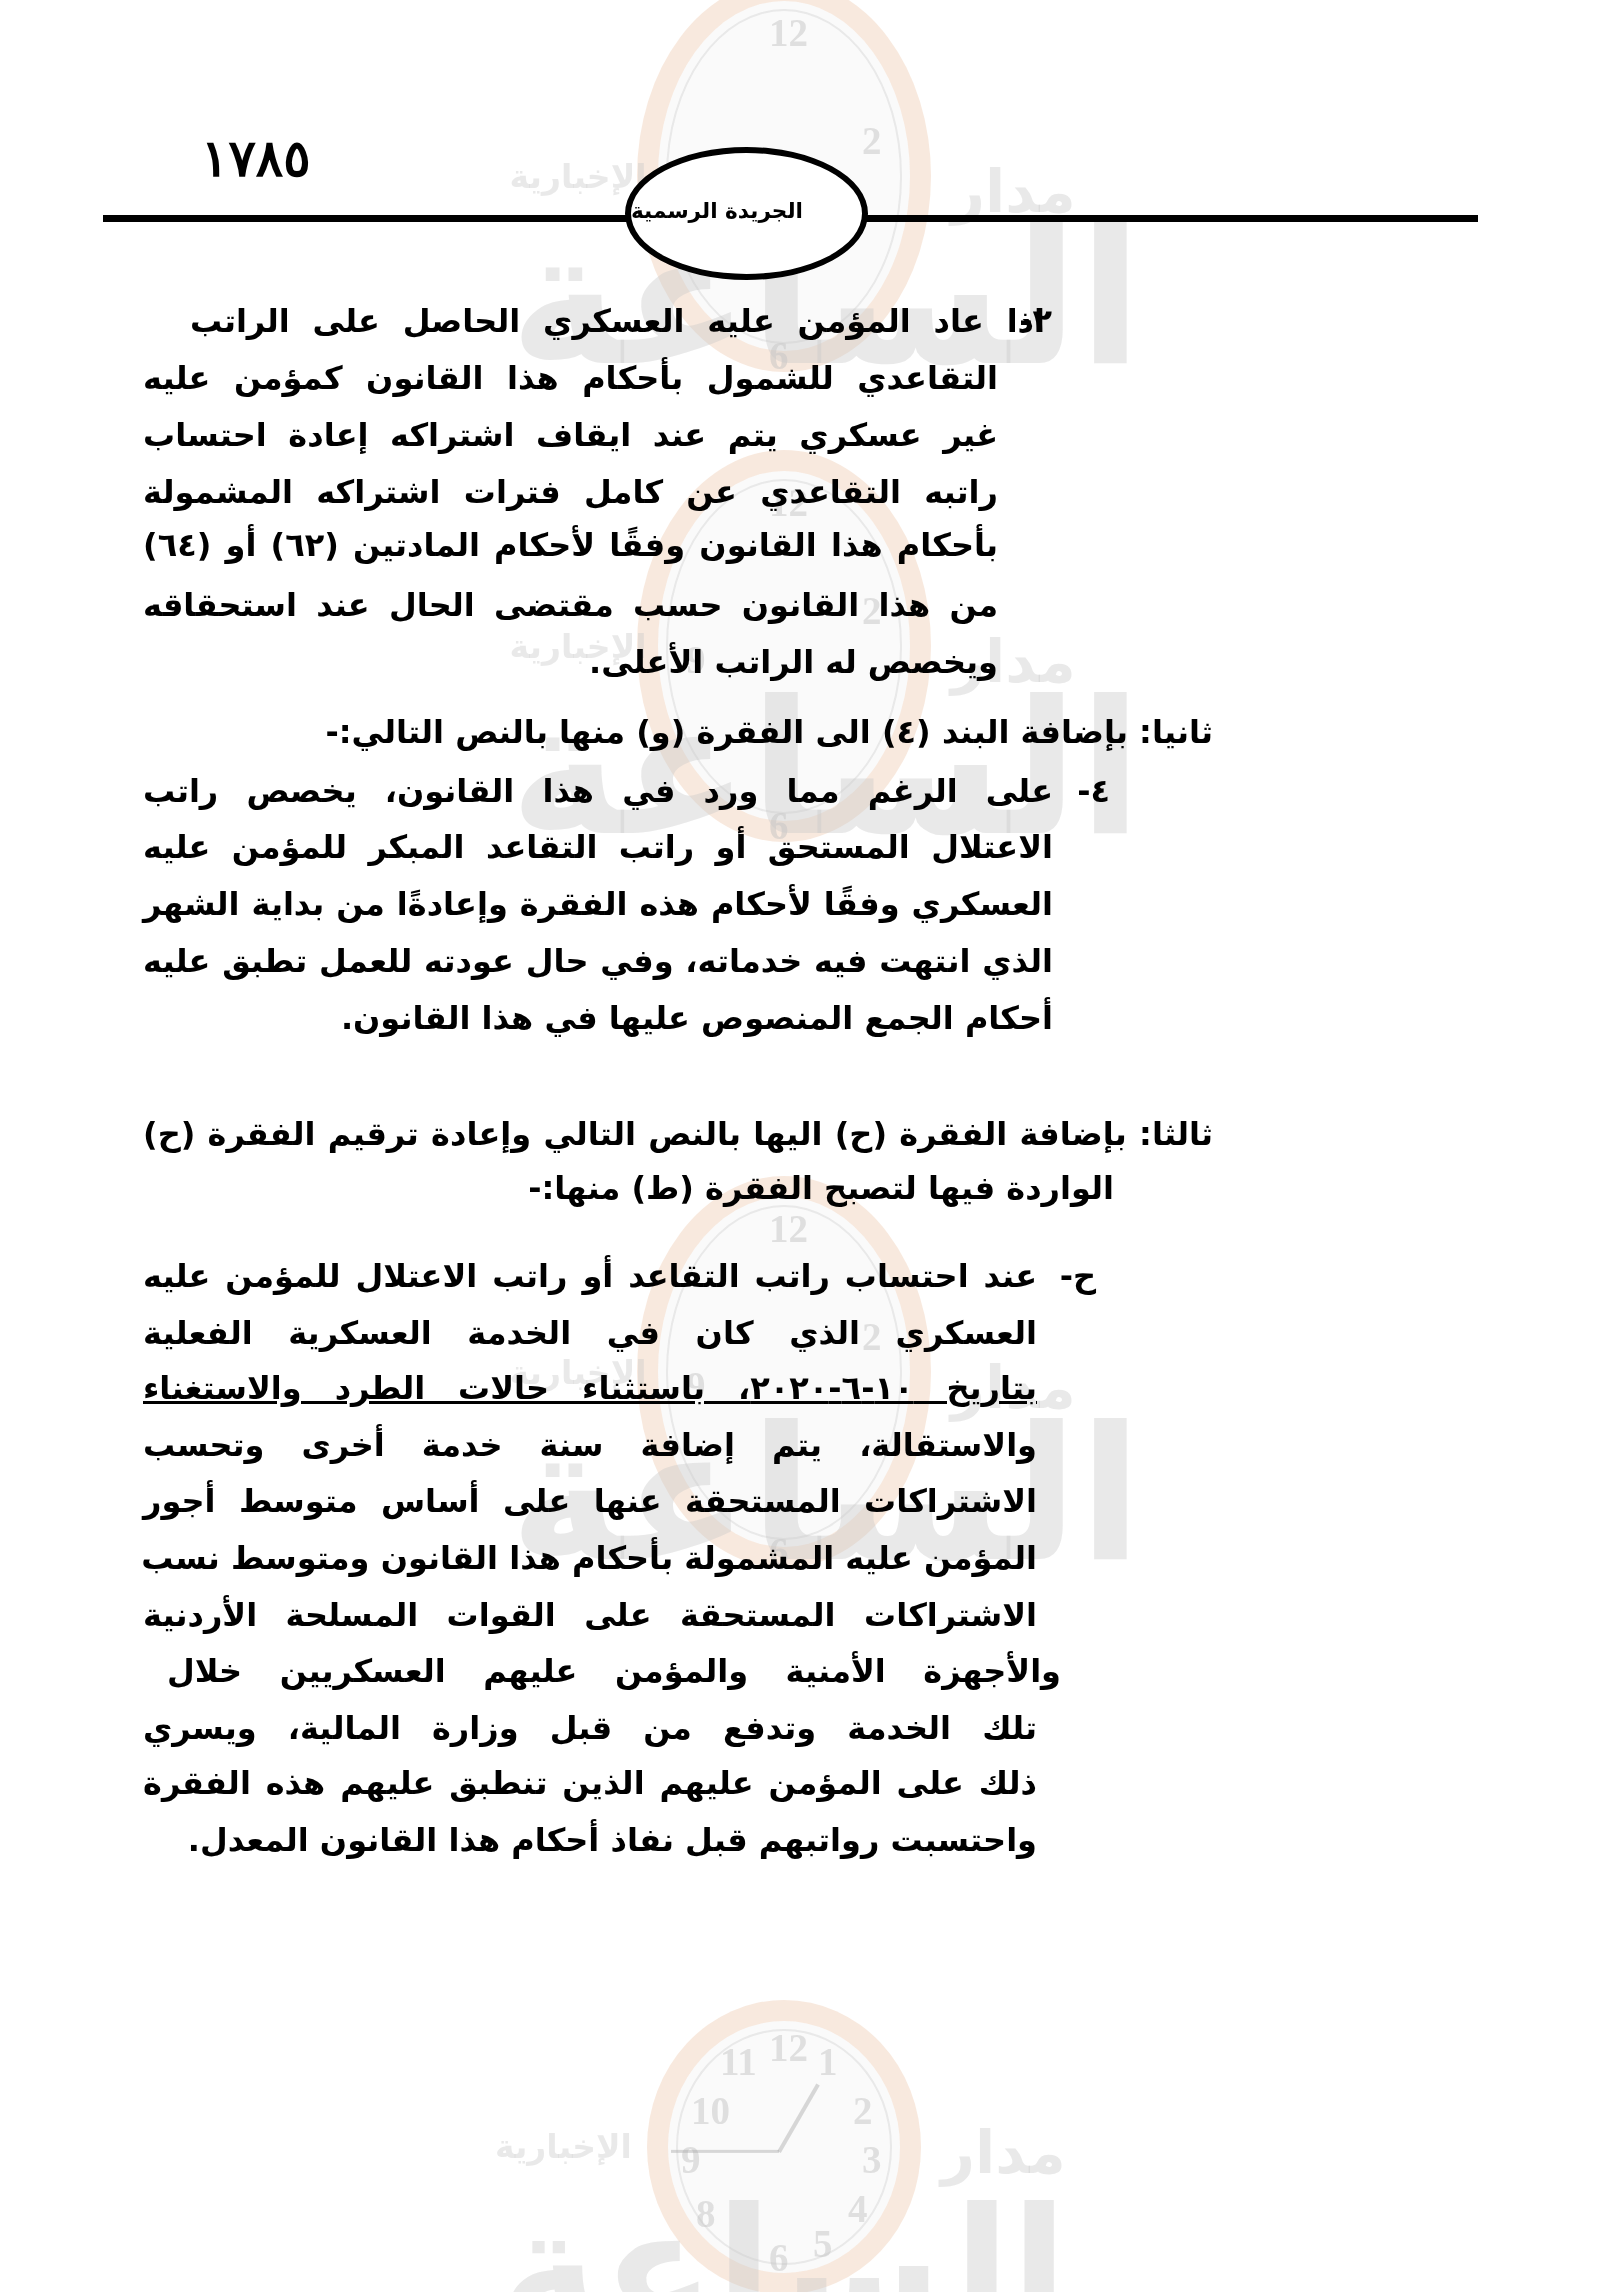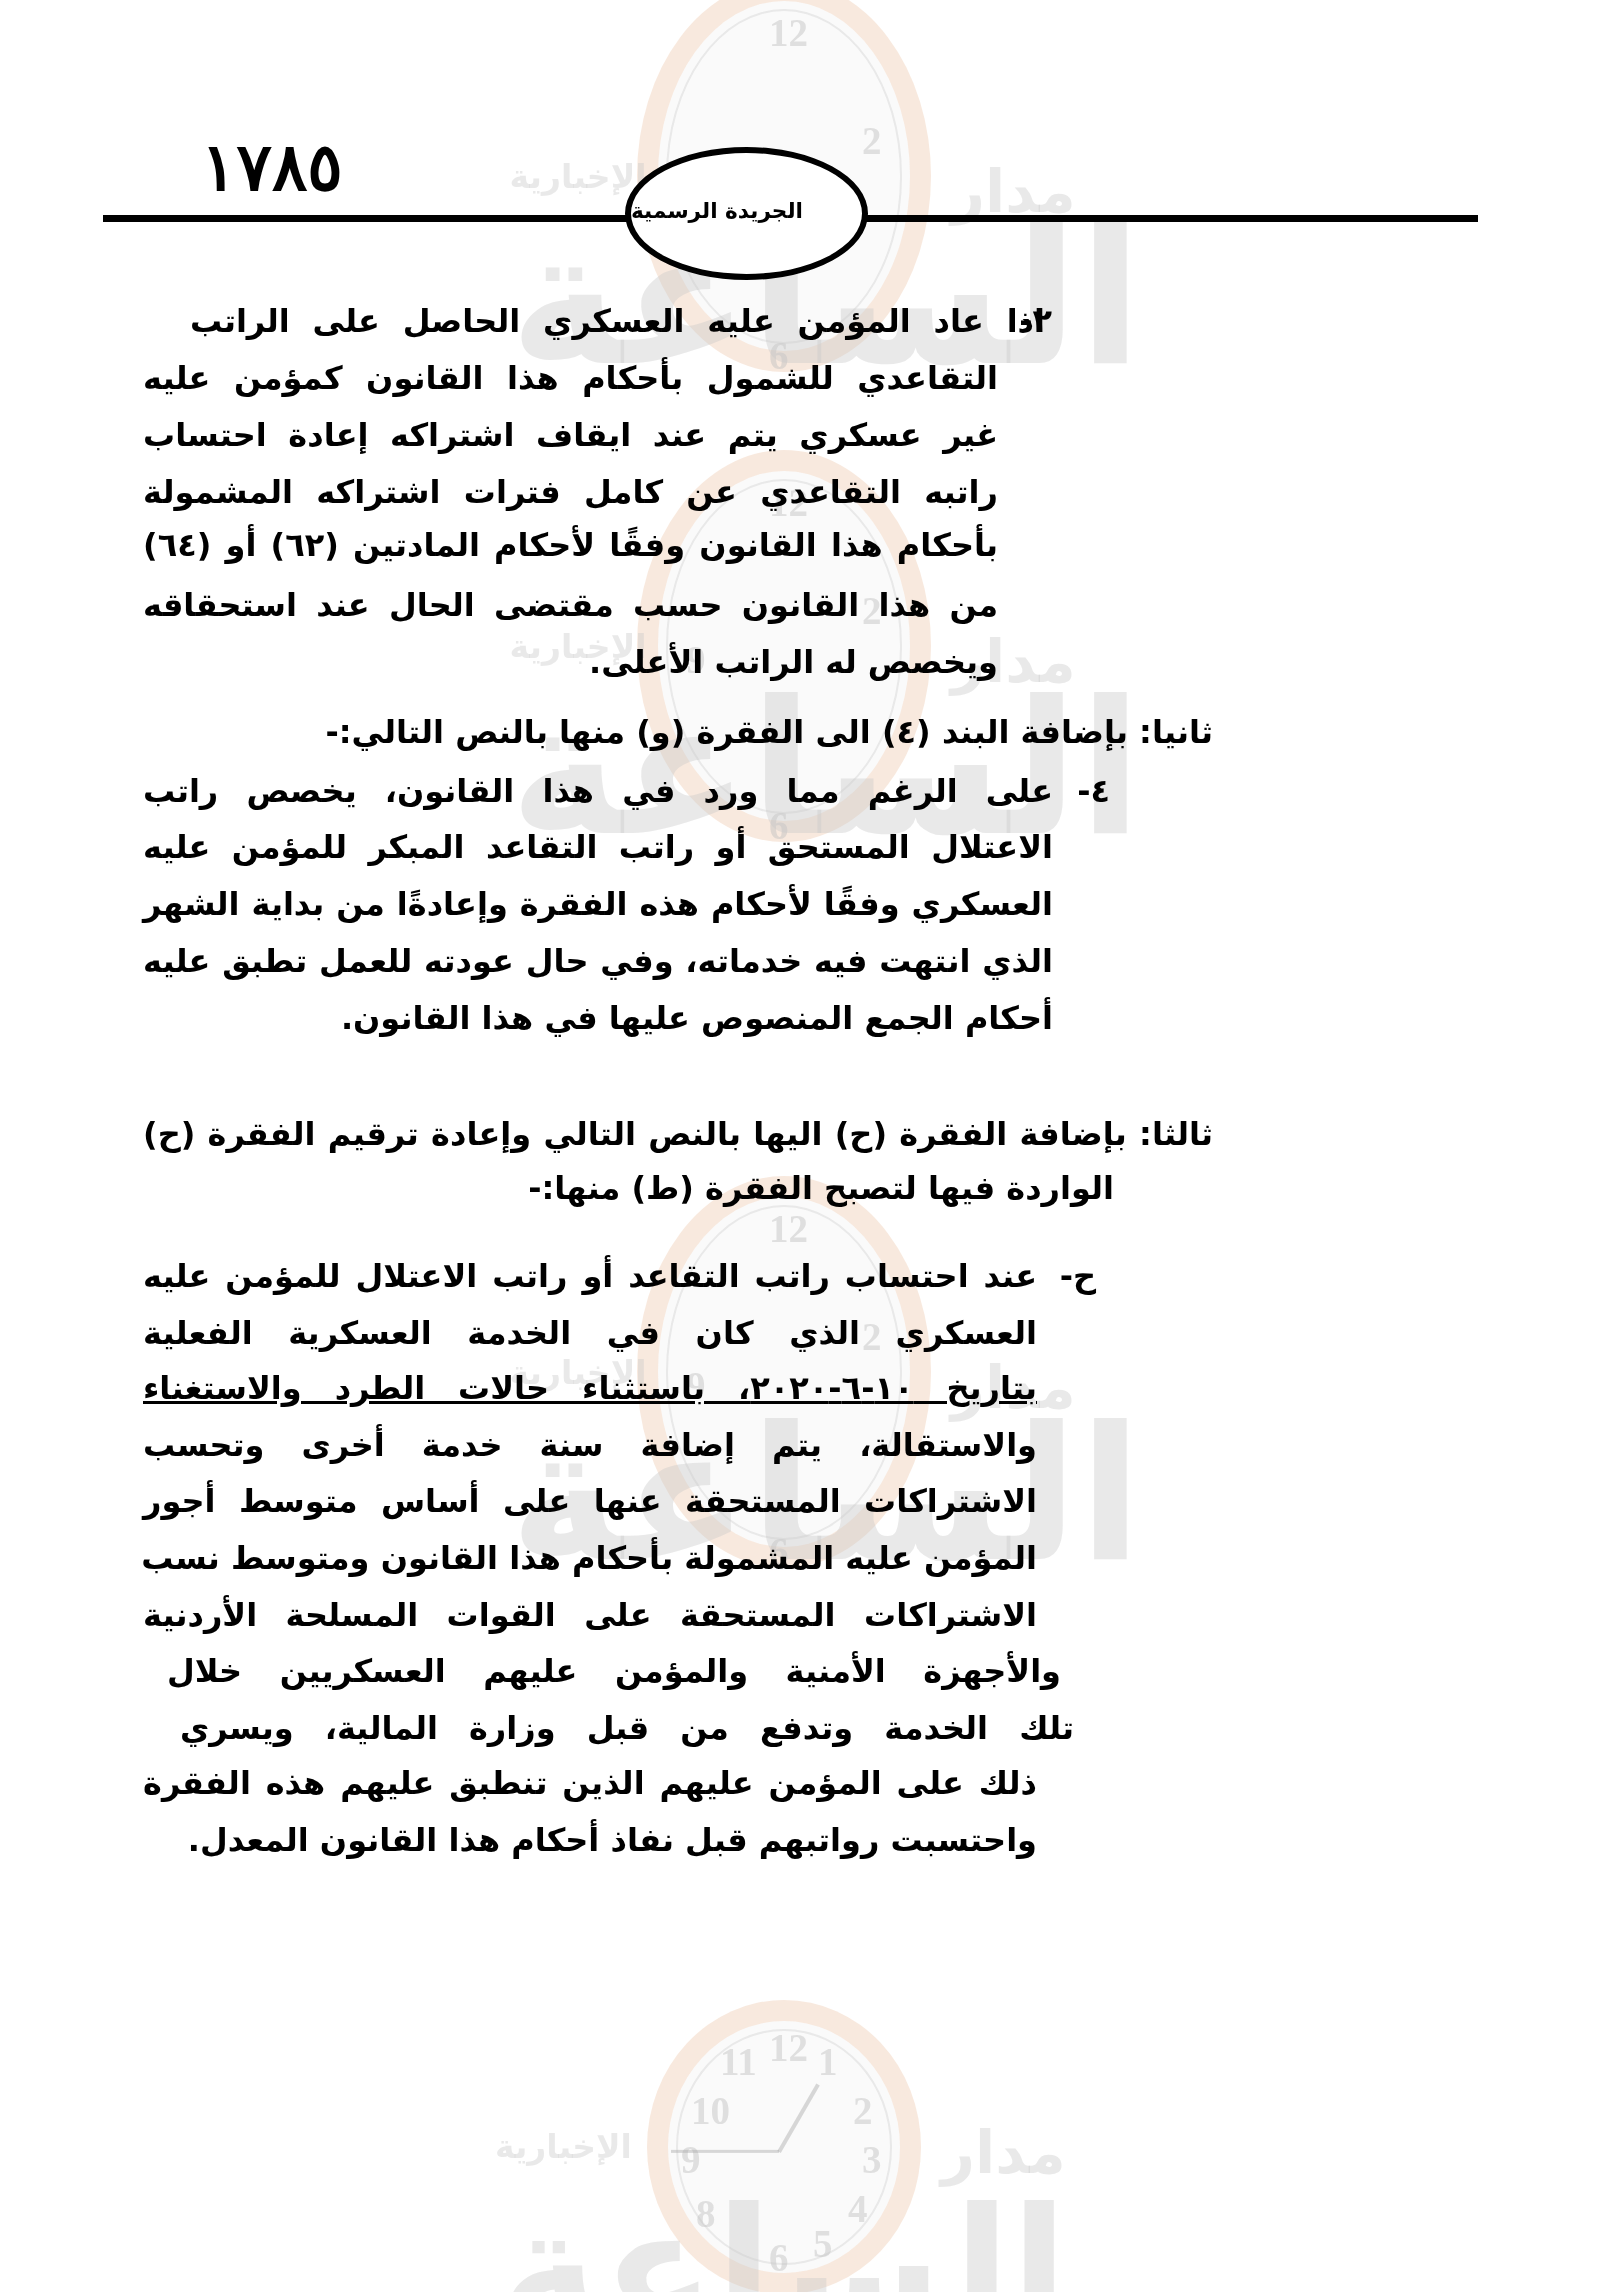--- a/index.html
+++ b/index.html
@@ -9,21 +9,21 @@
   .wm .clock { position: absolute; border-radius: 50%; border: 21.6px solid rgba(246,190,150,0.28);
                background: rgba(235,235,235,0.25); box-sizing: border-box; }
   .wm .clock::after { content: ""; position: absolute; inset: 7.8px; border-radius: 50%;
                border: 2.9px solid rgba(200,200,200,0.35); }
   .wm .num { position: absolute; font-family: Liberation Serif, serif; font-weight: bold;
              color: rgba(190,190,190,0.45); font-size: 39px; direction: ltr; }
   .wm .brand { position: absolute; font-family: "DejaVu Sans", sans-serif; font-weight: bold;
                color: rgba(200,200,200,0.40); white-space: nowrap; }
   .wm .hand { position: absolute; background: rgba(170,170,170,0.45); transform-origin: 0 50%; }
 
-  .page-number { position: absolute; left: 201px; top: 129px; font-size: 66px; font-weight: bold;
+  .page-number { position: absolute; left: 201px; top: 129px; font-size: 51px; font-weight: bold;
                  font-family: Liberation Sans, sans-serif; direction: rtl; letter-spacing: 2px; }
   .rule { position: absolute; left: 103px; top: 215px; width: 1375px; height: 6.9px; background: #000; }
   .masthead { position: absolute; left: 625px; top: 147px; width: 243px; height: 133px;
               border: 6.9px solid #000; border-radius: 50%; background: #fff; box-sizing: border-box;
               display: flex; align-items: center; justify-content: flex-end; }
   .masthead span { font-size: 21.6px; font-weight: bold; font-family: "DejaVu Sans", sans-serif; margin-top: -5.9px; }
 
   .line { position: absolute; height: 57px; line-height: 57px; font-size: 32px; font-weight: bold;
           white-space: nowrap; direction: rtl; text-align: justify; text-align-last: justify;
           font-family: "DejaVu Sans", sans-serif; }
@@ -116,16 +116,16 @@
 
 <div class="lead" style="right:525px; top:1248px;">ح-</div>
 <div class="line" style="left:143px; width:894px; top:1248px;">عند احتساب راتب التقاعد أو راتب الاعتلال للمؤمن عليه</div>
 <div class="line" style="left:143px; width:894px; top:1305px;">العسكري الذي كان في الخدمة العسكرية الفعلية</div>
 <div class="line" style="left:143px; width:894px; top:1360px;text-decoration:underline;">بتاريخ ١٠-٦-٢٠٢٠، باستثناء حالات الطرد والاستغناء</div>
 <div class="line" style="left:143px; width:894px; top:1417px;">والاستقالة، يتم إضافة سنة خدمة أخرى وتحسب</div>
 <div class="line" style="left:143px; width:894px; top:1473px;">الاشتراكات المستحقة عنها على أساس متوسط أجور</div>
 <div class="line" style="left:143px; width:894px; top:1530px;">المؤمن عليه المشمولة بأحكام هذا القانون ومتوسط نسب</div>
 <div class="line" style="left:143px; width:894px; top:1587px;">الاشتراكات المستحقة على القوات المسلحة الأردنية</div>
 <div class="line" style="left:143px; width:894px; top:1643px;margin-left:24px;">والأجهزة الأمنية والمؤمن عليهم العسكريين خلال</div>
-<div class="line" style="left:143px; width:894px; top:1700px;margin-left:37px;">تلك الخدمة وتدفع من قبل وزارة المالية، ويسري</div>
+<div class="line" style="left:143px; width:894px; top:1700px;">تلك الخدمة وتدفع من قبل وزارة المالية، ويسري</div>
 <div class="line" style="left:143px; width:894px; top:1755px;">ذلك على المؤمن عليهم الذين تنطبق عليهم هذه الفقرة</div>
 <div class="line last" style="left:143px; width:894px; top:1812px;">واحتسبت رواتبهم قبل نفاذ أحكام هذا القانون المعدل.</div>
 
 
 </body></html>

